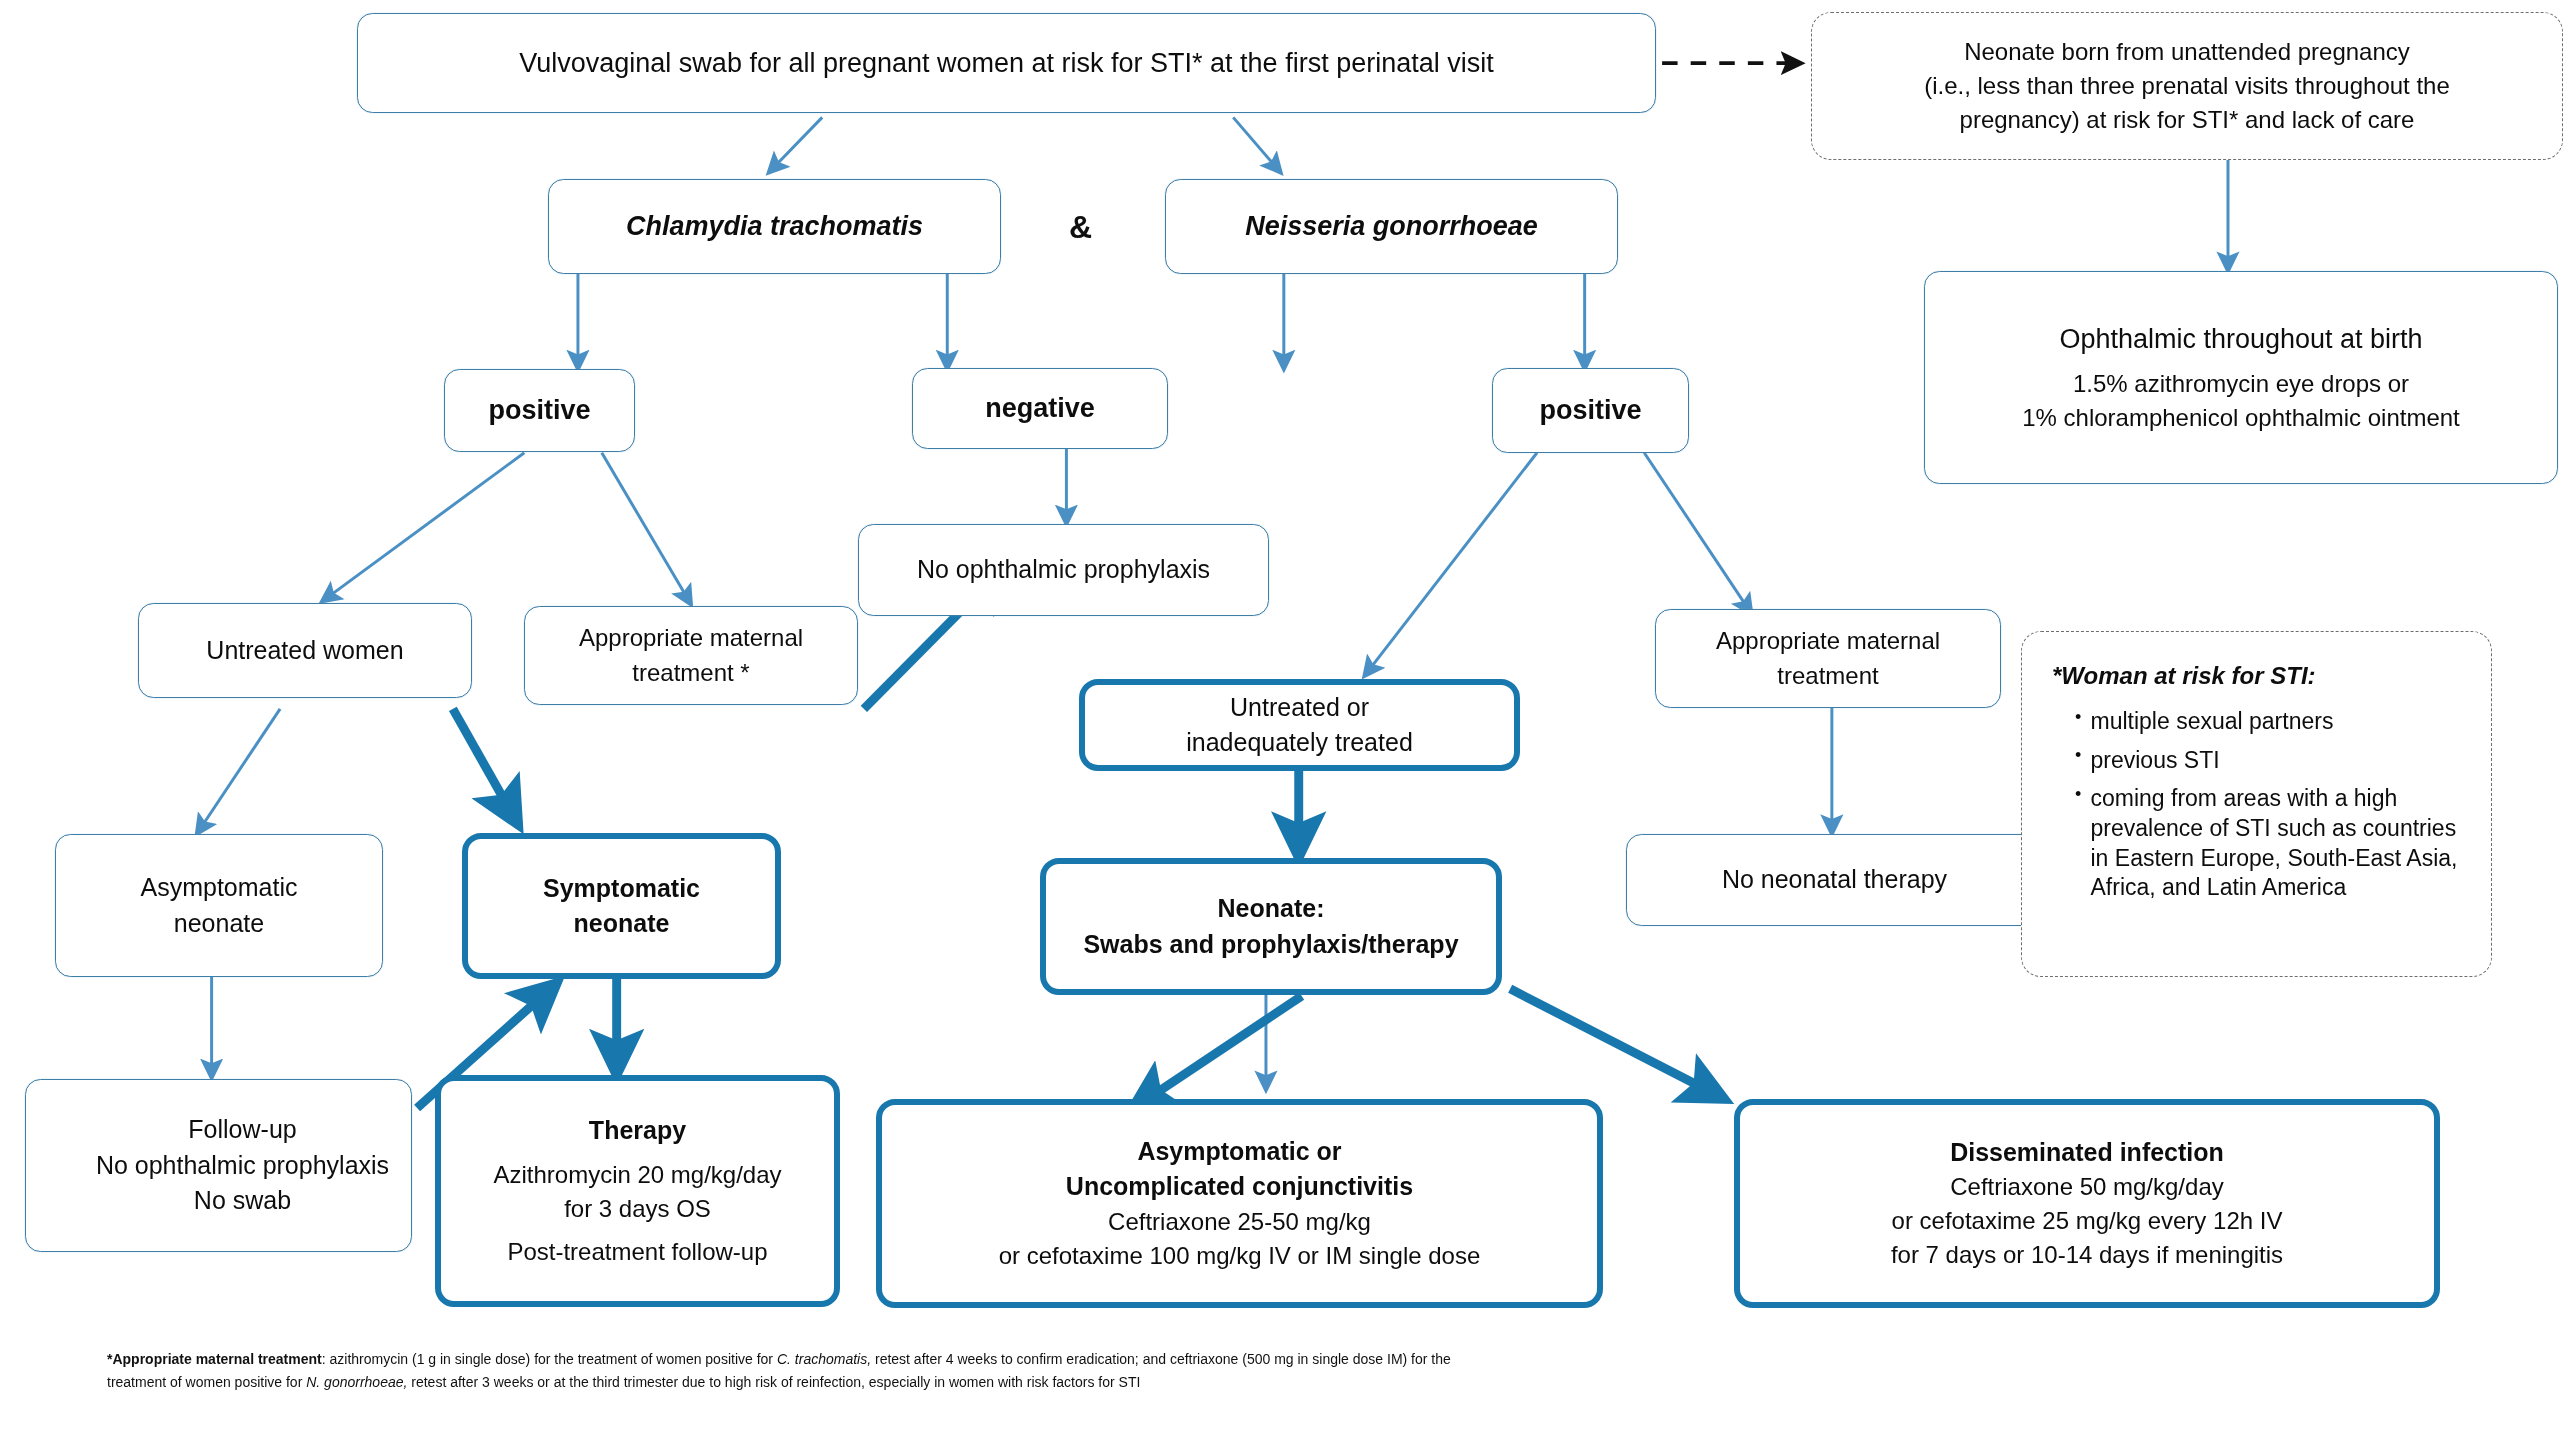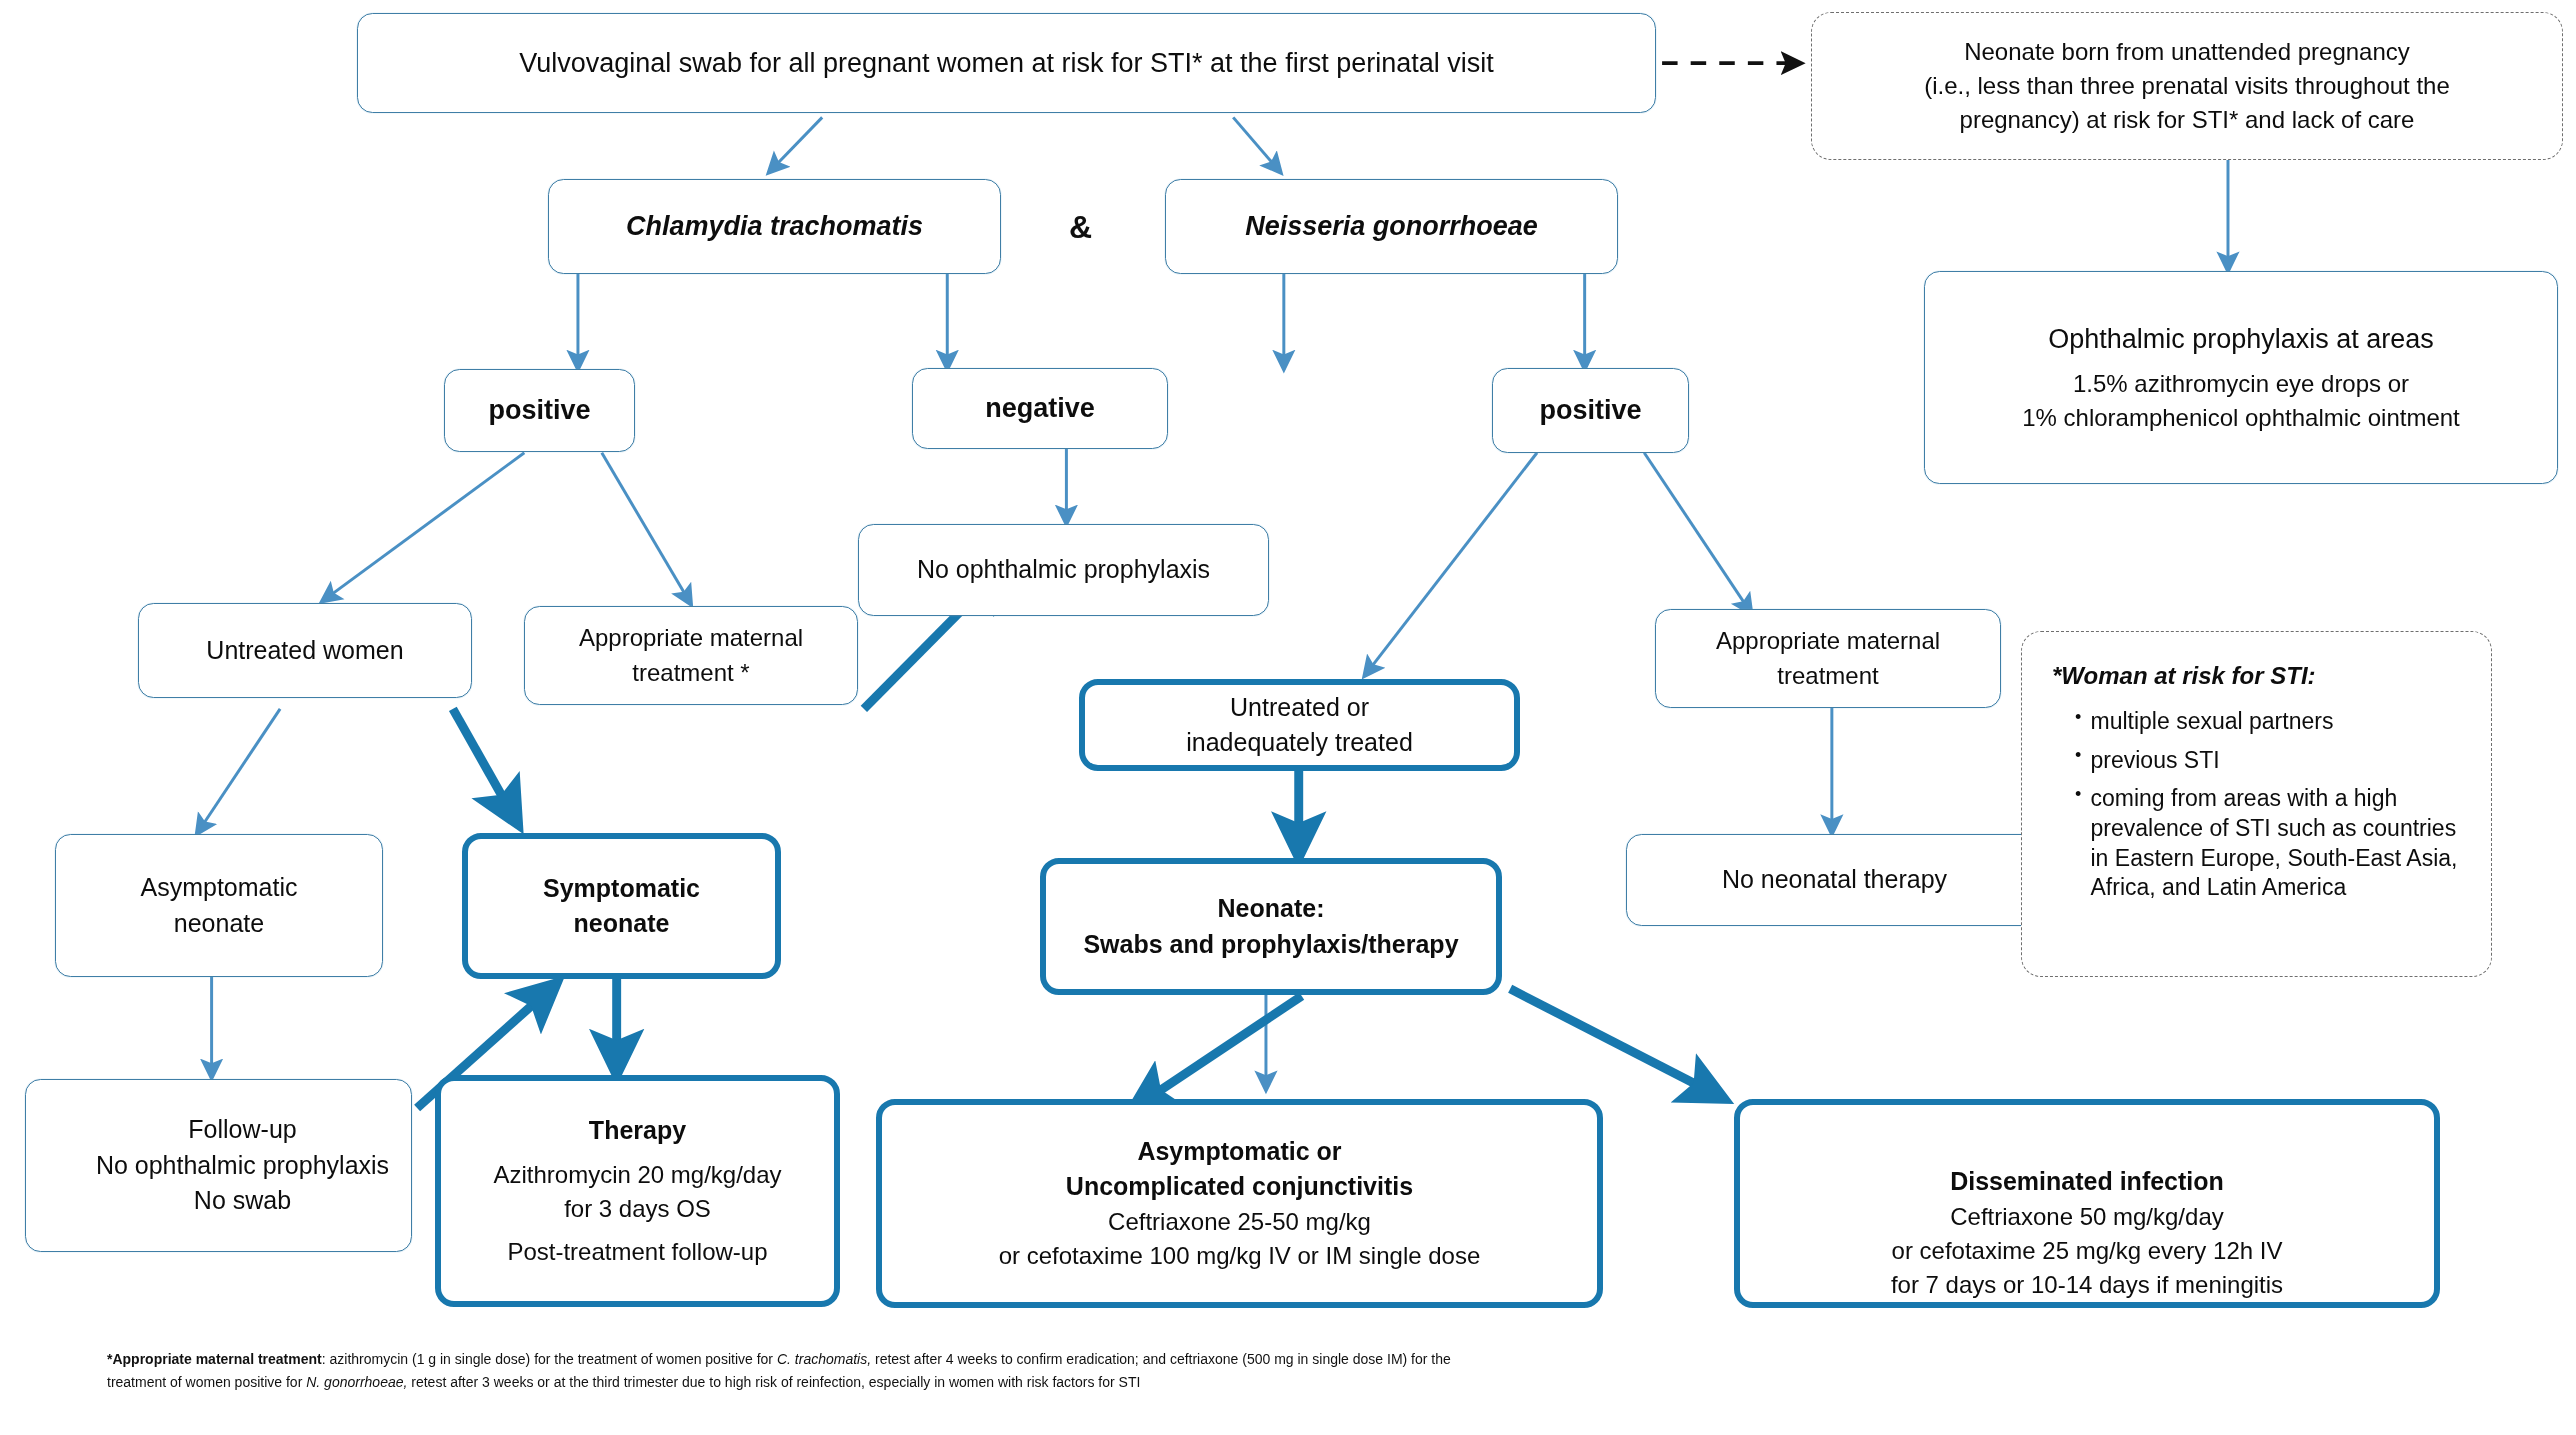--- a/index.html
+++ b/index.html
@@ -145,21 +145,21 @@
 
   <div class="node thin" style="left:888px;top:368px;width:256px;height:81px;margin-left:24px;">
     <span class="ln b f46">negative</span>
   </div>
 
   <div class="node thin" style="left:1492px;top:368px;width:197px;height:85px;">
     <span class="ln b f46">positive</span>
   </div>
 
   <div class="node thin" style="left:1924px;top:271px;width:634px;height:213px;">
-    <span class="ln f46">Ophthalmic prophylaxis at areas</span>
+    <span class="ln f46">Ophthalmic throughout at birth</span>
     <span class="ln sp"></span>
     <span class="ln f40">1.5% azithromycin  eye drops or</span>
     <span class="ln f40">1% chloramphenicol  ophthalmic ointment</span>
   </div>
 
   <div class="node thin" style="left:858px;top:524px;width:411px;height:92px;">
     <span class="ln f42">No ophthalmic prophylaxis</span>
   </div>
 
   <div class="node thin" style="left:138px;top:603px;width:334px;height:95px;">
@@ -215,21 +215,21 @@
     <span class="ln f40">Post-treatment follow-up</span>
   </div>
 
   <div class="node heavy" style="left:876px;top:1099px;width:727px;height:209px;">
     <span class="ln b f42">Asymptomatic or</span>
     <span class="ln b f42">Uncomplicated conjunctivitis</span>
     <span class="ln f40">Ceftriaxone 25-50 mg/kg</span>
     <span class="ln f40">or cefotaxime 100 mg/kg IV or IM single dose</span>
   </div>
 
-  <div class="node heavy" style="left:1734px;top:1099px;width:706px;height:209px;justify-content:flex-end;">
+  <div class="node heavy" style="left:1734px;top:1099px;width:706px;height:209px;">
     <span class="ln b f42">Disseminated infection</span>
     <span class="ln f40">Ceftriaxone 50 mg/kg/day</span>
     <span class="ln f40">or cefotaxime 25 mg/kg every 12h  IV</span>
     <span class="ln f40">for 7 days or 10-14 days if meningitis</span>
   </div>
 
   <div class="node dashed legend" style="left:2021px;top:631px;width:471px;height:346px;">
     <span class="hd">*Woman at risk for STI:</span>
     <ul>
       <li>multiple sexual partners</li>

